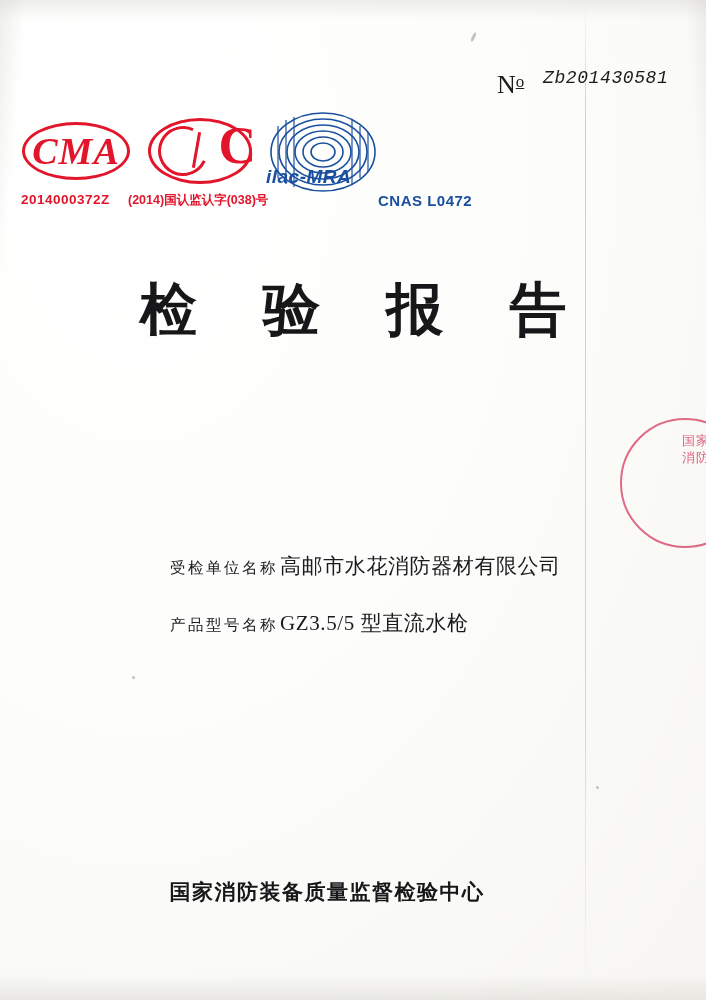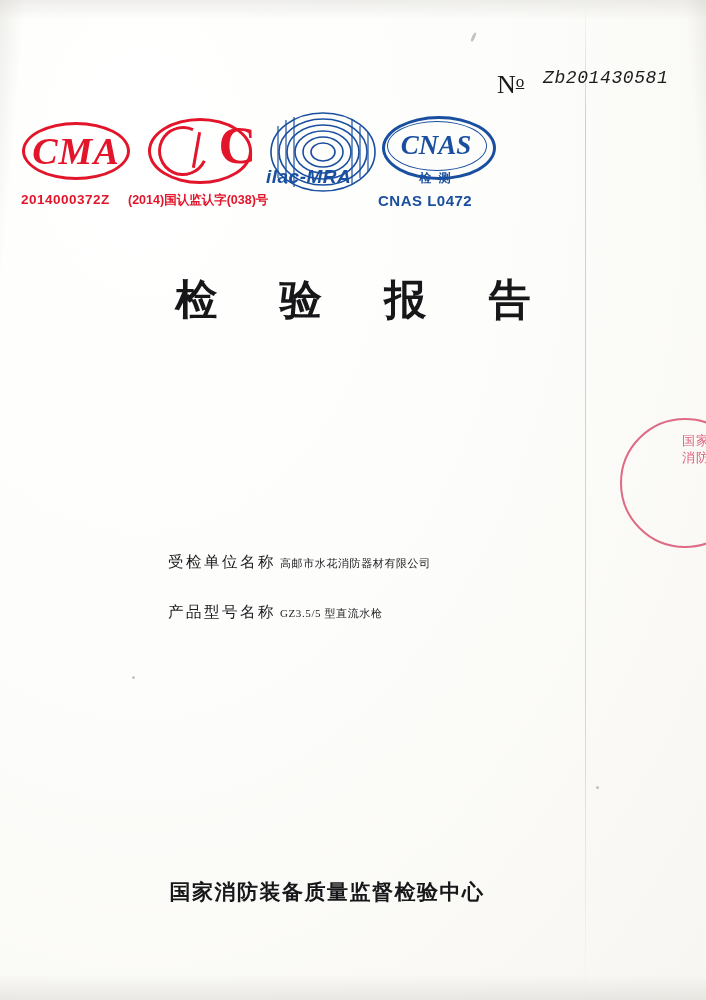--- a/index.html
+++ b/index.html
@@ -256,21 +256,21 @@
 
   
   .title {
     position: absolute;
     top: 272px;
     left: 0;
     width: 706px;
     text-align: center;
     font-family: "Liberation Serif", serif;
     font-weight: bold;
-    font-size: 42px;
+    font-size: 57px;
     letter-spacing: 26px;
     text-indent: 26px;
     color: #17171a;
   }
 
   
   .seal {
     position: absolute;
     right: -44px;
     top: 418px;
@@ -300,29 +300,30 @@
     left: 168px;
     top: 552px;
     width: 440px;
   }
   .field-row {
     display: flex;
     align-items: baseline;
     margin-bottom: 29px;
     font-family: "Liberation Serif", serif;
     color: #1b1b1e;
+    text-align: center;
   }
   .field-label {
     width: 112px;
     font-size: 15.5px;
     letter-spacing: 2.5px;
     white-space: nowrap;
   }
   .field-value {
-    font-size: 11px;
+    font-size: 21px;
     letter-spacing: 0.6px;
     white-space: nowrap;
   }
 
   
   .footer {
     position: absolute;
     left: 0;
     top: 878px;
     width: 654px;
@@ -376,26 +377,20 @@
           <line x1="18" y1="10" x2="18" y2="74"></line>
           <line x1="26" y1="7" x2="26" y2="77"></line>
           <line x1="92" y1="16" x2="92" y2="68"></line>
           <line x1="100" y1="22" x2="100" y2="62"></line>
           <line x1="84" y1="10" x2="84" y2="74"></line>
         </g>
       </svg>
     </div>
     <div class="ilac-word">ilac-MRA</div>
 
-    <div class="cnas">
-      <div class="oval"></div>
-      <div class="oval2"></div>
-      <div class="word">CNAS</div>
-      <div class="sub">检 测</div>
-    </div>
     <div class="cnas-code">CNAS L0472</div>
   </div>
 
   <div class="no-label">N<span class="u">o</span></div>
   <div class="no-value">Zb201430581</div>
 
   <div class="title">检 验 报 告</div>
 
   <div class="seal"></div>
   <div class="seal-text">国家消防</div>

